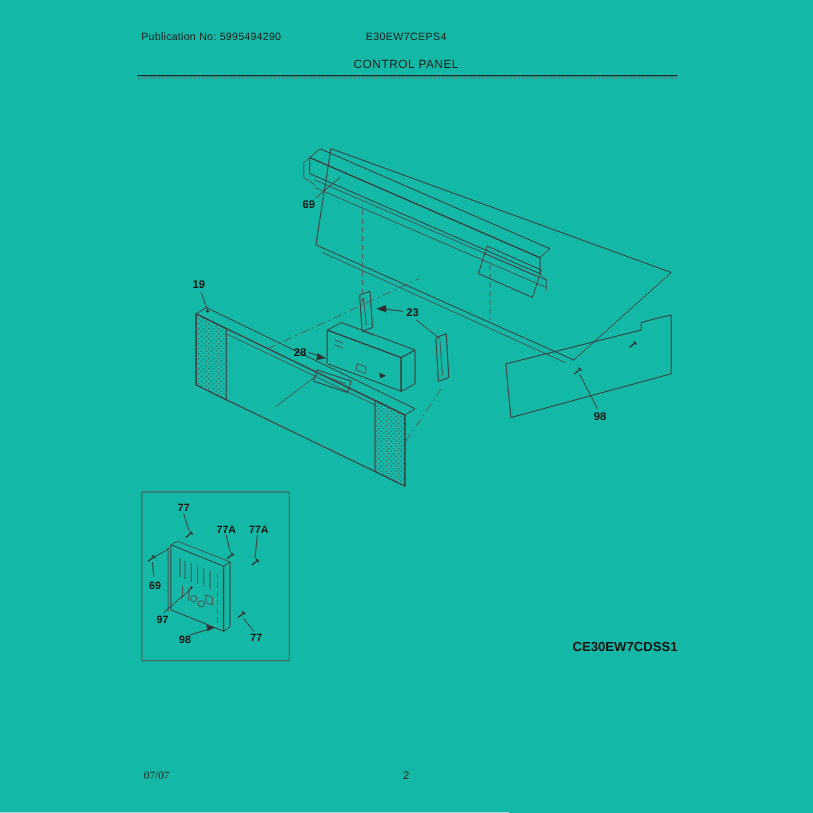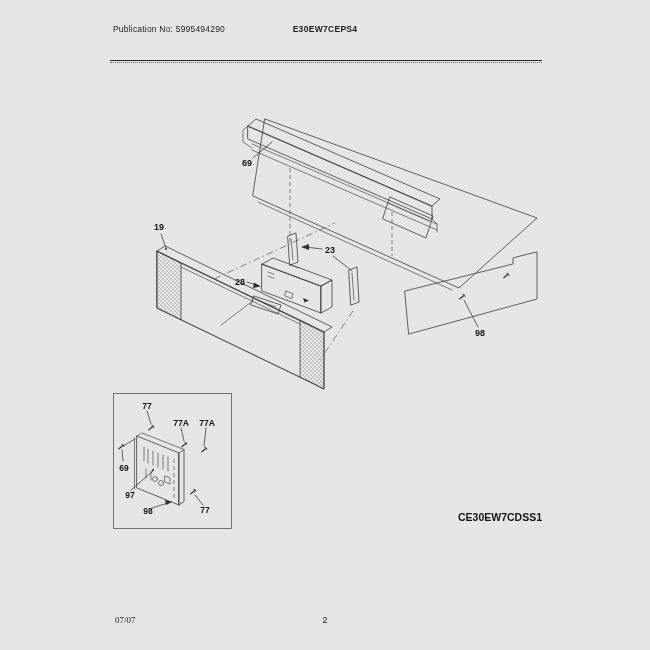--- a/index.html
+++ b/index.html
@@ -1,19 +1,19 @@
 <!DOCTYPE html>
 <html><head>
 <meta charset="utf-8">
 <style>
   html,body{margin:0;padding:0;background:#ffffff;}
-  .page{position:relative;width:650px;height:650px;background:#e5e5e5;overflow:hidden;
+  .page{position:relative;width:650px;height:650px;background:#14b8a6;overflow:hidden;
         font-family:"Liberation Sans",sans-serif;color:#1c1c1c;}
   .hdr-left{position:absolute;left:113px;top:24px;font-size:8.5px;letter-spacing:.2px;}
-  .hdr-center{position:absolute;left:0;right:0;top:24px;text-align:center;font-size:8.5px;letter-spacing:.3px;font-weight:bold;}
+  .hdr-center{position:absolute;left:0;right:0;top:24px;text-align:center;font-size:8.5px;letter-spacing:.3px;}
   .hdr-title{position:absolute;left:0;right:0;top:46px;text-align:center;font-size:9.5px;letter-spacing:.4px;}
   .rule-solid{position:absolute;left:110px;top:60px;width:432px;border-top:1.2px solid #2a2a2a;}
   .rule-dotted{position:absolute;left:110px;top:62px;width:432px;border-top:1px dotted #6a6a6a;}
   .ftr-left{position:absolute;left:115px;top:615px;font-size:9px;font-family:Liberation Serif, serif;}
   .ftr-center{position:absolute;left:0;right:0;top:615px;text-align:center;font-size:9px;}
   svg.drawing{position:absolute;left:0;top:0;}
   .ln{fill:none;stroke:#3c3c3c;stroke-width:0.8;stroke-linecap:round;stroke-linejoin:round;}
   .ln2{fill:none;stroke:#4a4a4a;stroke-width:0.7;stroke-linecap:round;}
   .dash{fill:none;stroke:#555;stroke-width:0.7;stroke-dasharray:4 3;}
   .dashdot{fill:none;stroke:#555;stroke-width:0.7;stroke-dasharray:7 3 1.5 3;}
@@ -24,20 +24,21 @@
   .figlabel{font-family:"Liberation Sans",sans-serif;font-size:10.5px;font-weight:bold;fill:#141414;}
   .arrow{fill:#2f2f2f;stroke:none;}
 </style>
 </head>
 <body>
 
 <div class="page">
 
   <div class="hdr-left">Publication No: 5995494290</div>
   <div class="hdr-center">E30EW7CEPS4</div>
+  <div class="hdr-title">CONTROL PANEL</div>
   <div class="rule-solid"></div>
   <div class="rule-dotted"></div>
 
   <svg class="drawing" width="650" height="650" viewBox="0 0 650 650">
     <defs>
       <pattern id="stipple" width="4" height="4" patternUnits="userSpaceOnUse">
         <circle cx="1" cy="1" r="0.55" fill="#555"></circle>
         <circle cx="3" cy="3" r="0.55" fill="#555"></circle>
       </pattern>
     </defs>

